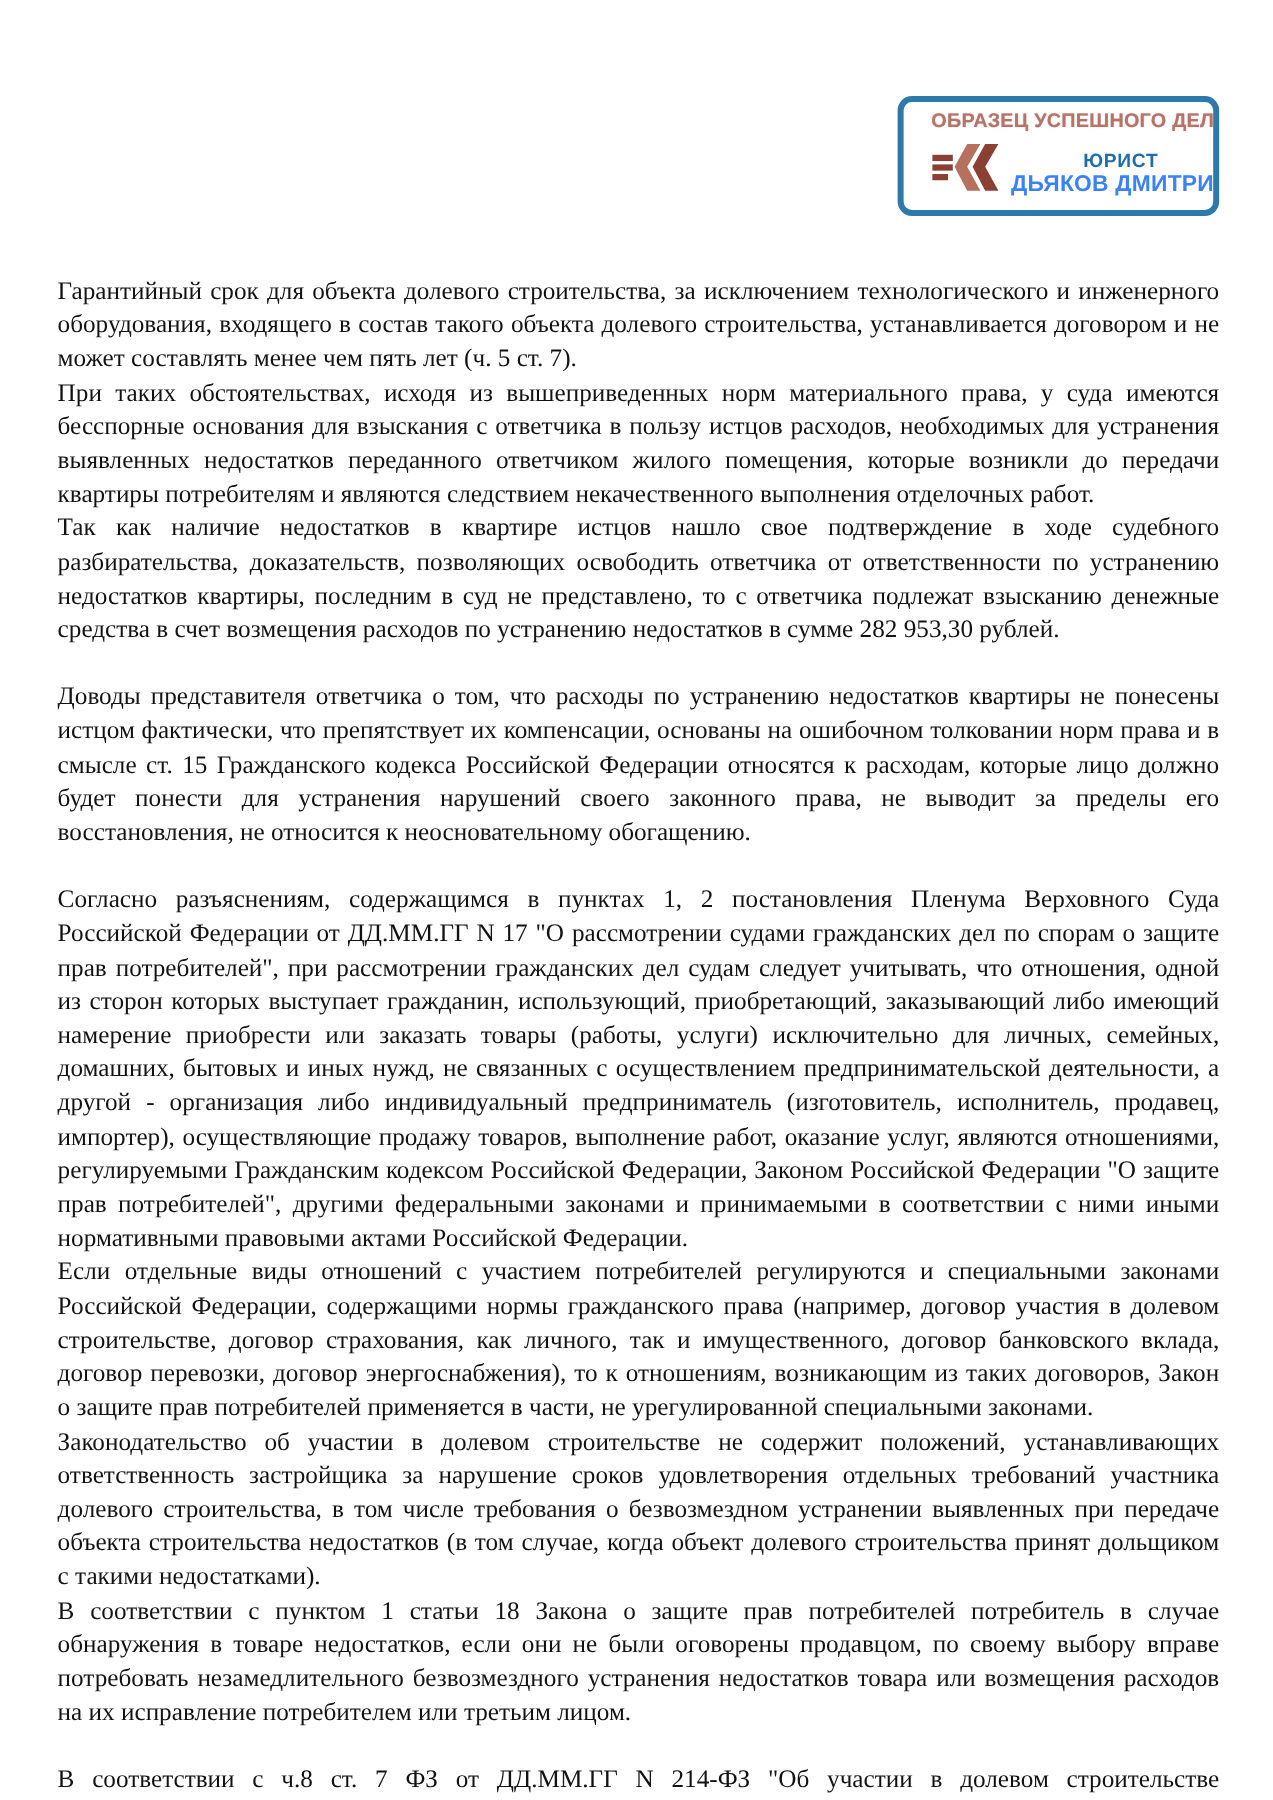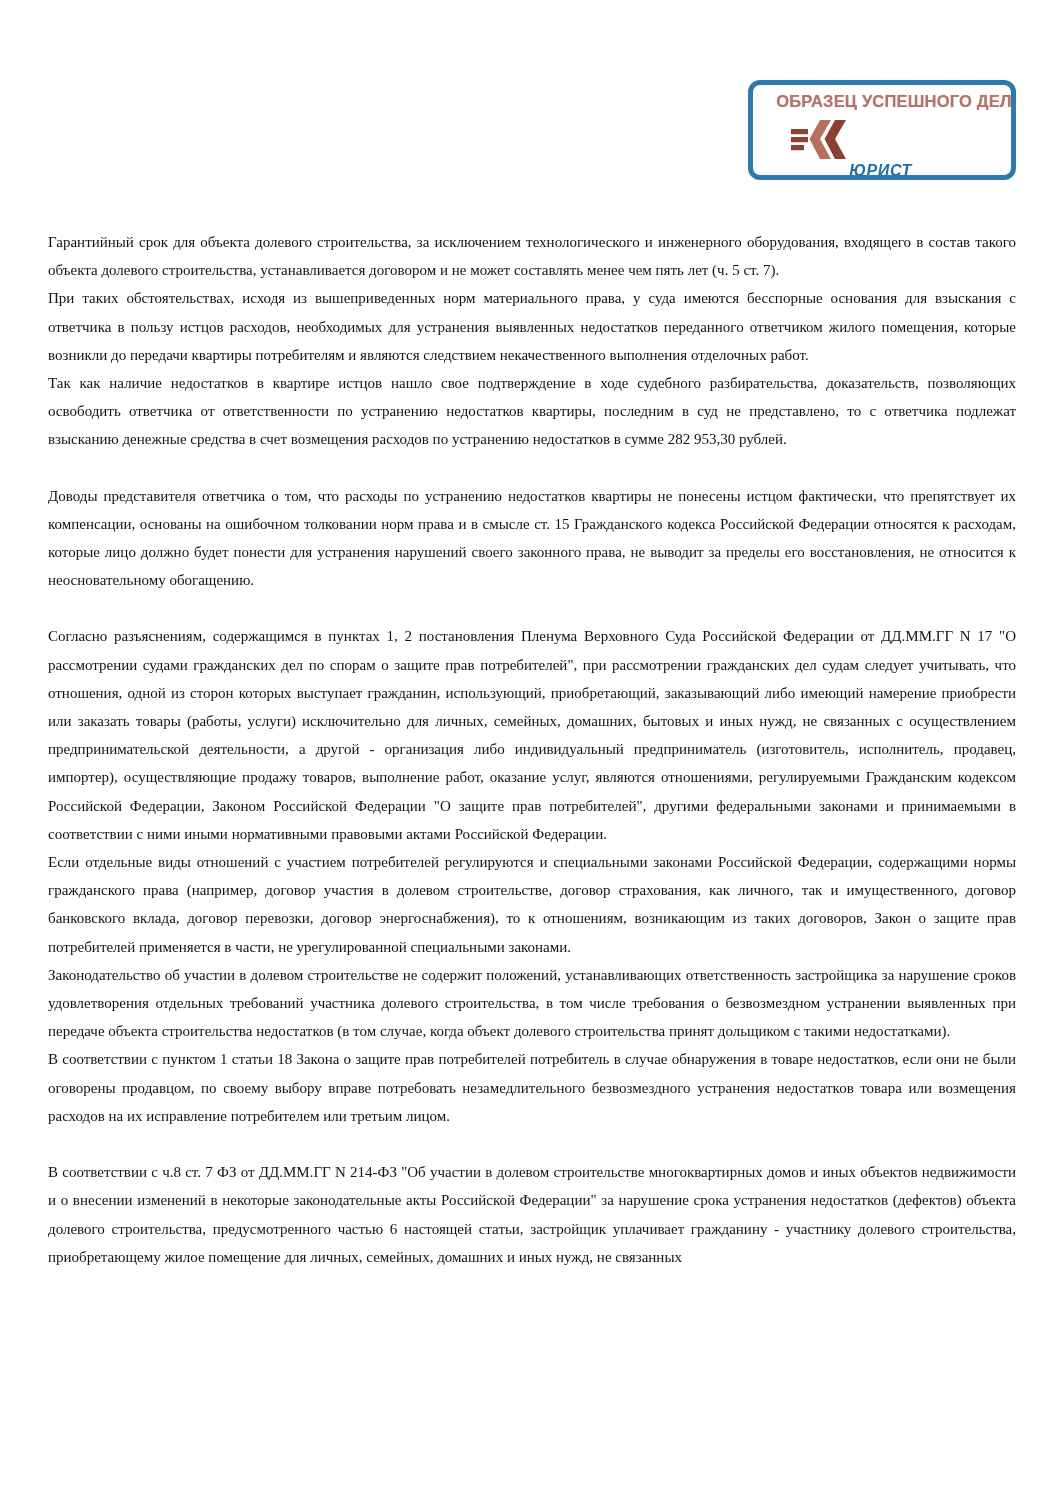--- a/index.html
+++ b/index.html
@@ -49,26 +49,24 @@
     font-weight: bold;
     font-size: 16.5px;
     letter-spacing: 0.2px;
     color: #b5746a;
     text-shadow: 0 0 1px rgba(150,90,80,0.55);
     white-space: nowrap;
     line-height: 1.1;
   }
   .stamp-body {
     display: flex;
-    flex-direction: column;
-    align-items: flex-start;
+    align-items: flex-end;
     justify-content: center;
     margin-top: 5px;
     width: 100%;
-    font-style: italic;
   }
   .stamp-mark {
     width: 64px;
     height: 48px;
     flex: 0 0 auto;
     margin-right: 4px;
   }
   .stamp-names {
     display: flex;
     flex-direction: column;
@@ -96,21 +94,21 @@
   .doc-body {
     position: absolute;
     left: 48px;
     top: 228px;
     width: 968px;
   }
   .para {
     margin: 0;
     text-align: justify;
     text-justify: inter-word;
-    font-size: 15px;
+    font-size: 21px;
     line-height: 28.2px;
     color: #121212;
     hyphens: none;
   }
   .para.last-line-left {
     text-align-last: left;
   }
   .block-gap {
     height: 28px;
   }

